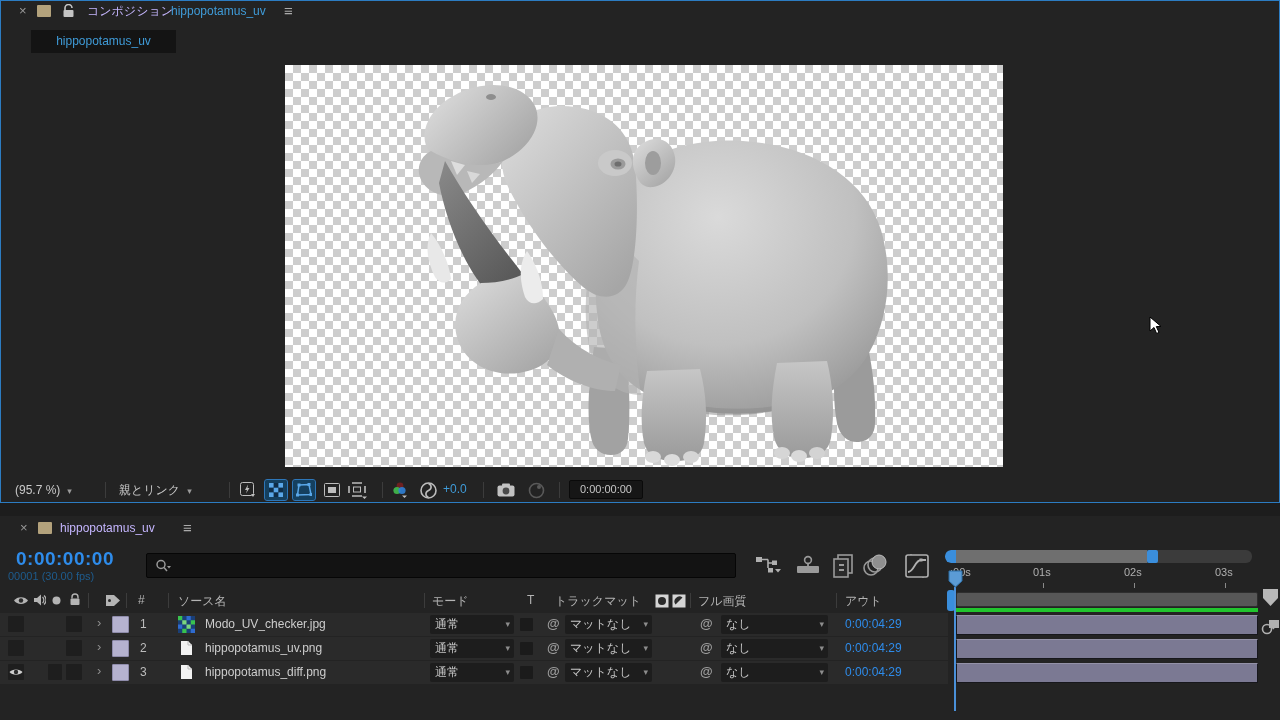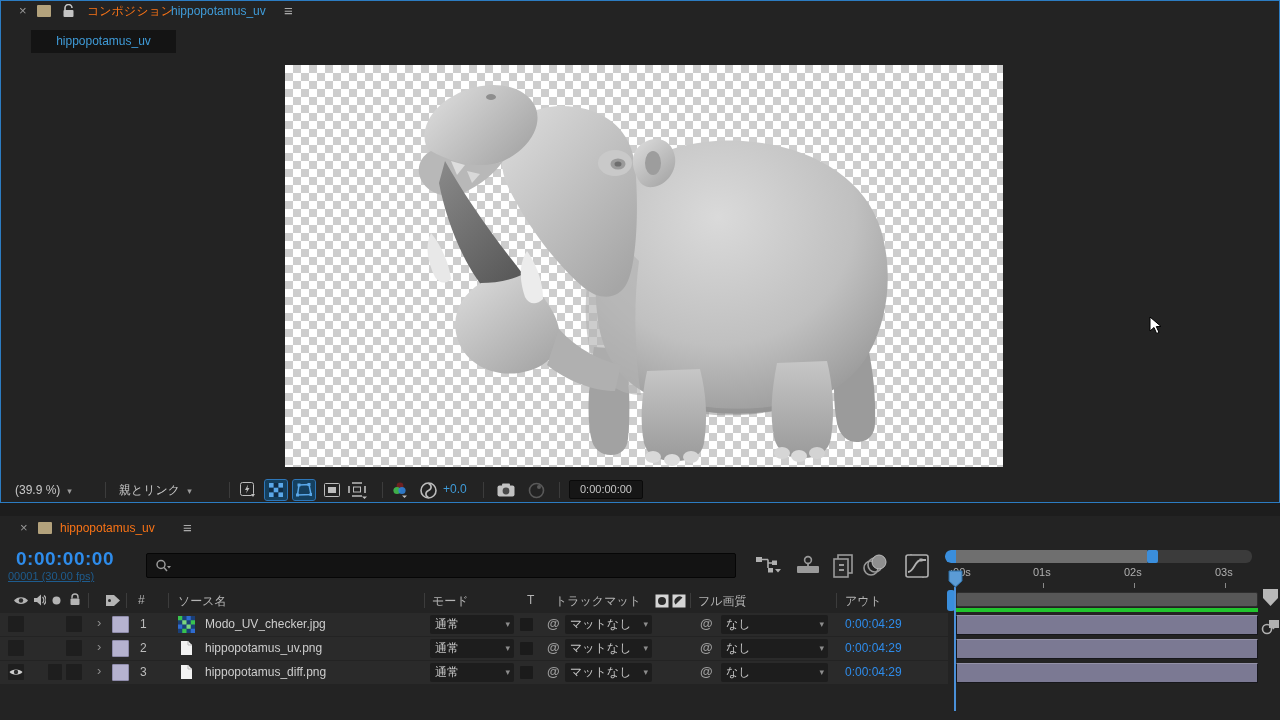--- a/index.html
+++ b/index.html
@@ -4,42 +4,42 @@
 <style>
   html,body{margin:0;padding:0;background:#141414;}
   *{box-sizing:border-box;font-family:"Liberation Sans","DejaVu Sans",sans-serif;}
   .screen{position:relative;width:1280px;height:720px;background:#1d1d1d;overflow:hidden;}
   .abs{position:absolute;}
   
   .comp-panel{position:absolute;left:0;top:0;width:1280px;height:503px;background:#232323;border:1px solid #2c7cc2;}
   .phead{position:absolute;left:0;top:0;width:100%;height:21px;}
   .xclose{color:#999;font-size:13px;line-height:20px;}
   .tansq{width:14px;height:12px;background:#b3a27c;border-radius:1px;}
-  .ptitle{color:#f97316;font-size:12px;line-height:20px;white-space:nowrap;}
+  .ptitle{color:#c4b5fd;font-size:12px;line-height:20px;white-space:nowrap;}
   .pblue{color:#3f9bd8;}
   .pmenu{color:#aaa;font-size:15px;line-height:20px;}
   .view-tab{position:absolute;left:30px;top:29px;width:145px;height:23px;background:#141414;color:#3f9bd8;font-size:12px;text-align:center;line-height:23px;white-space:nowrap;overflow:hidden;}
   .comp-view{position:absolute;left:284px;top:64px;width:718px;height:402px;background:#fff;
     background-image:linear-gradient(45deg,#cdcdcd 25%,transparent 25%,transparent 75%,#cdcdcd 75%),
                      linear-gradient(45deg,#cdcdcd 25%,transparent 25%,transparent 75%,#cdcdcd 75%);
     background-size:16px 16px;background-position:0 0,8px 8px;}
   
   .vtoolbar{position:absolute;left:0;top:477px;width:100%;height:25px;}
   .dd{position:absolute;top:2px;height:20px;color:#c9c9c9;font-size:12px;line-height:20px;padding:0 6px;white-space:nowrap;}
   .dd .chev{color:#9a9a9a;font-size:9px;margin-left:7px;}
   .vsep{position:absolute;top:4px;width:1px;height:16px;background:#3c3c3c;}
   .tbtn{position:absolute;top:2px;width:22px;height:20px;border-radius:2px;display:flex;align-items:center;justify-content:center;}
   .tbtn.active{background:#15405f;outline:1px solid #2d76b8;}
   .tcfield{position:absolute;left:568px;top:2px;width:74px;height:19px;background:#161616;border:1px solid #0a0a0a;border-radius:2px;color:#c6c6c6;font-size:11px;text-align:center;line-height:17px;}
   .expo{position:absolute;top:4px;color:#3f9bd8;font-size:12px;}
   
   .tl-panel{position:absolute;left:0;top:516px;width:1280px;height:204px;background:#232323;}
   .tl-head{position:absolute;left:0;top:2px;width:100%;height:22px;}
   .tl-tc{position:absolute;left:16px;top:32px;color:#2e8ceb;font-size:19px;font-weight:bold;letter-spacing:.5px;}
-  .tl-frame{position:absolute;left:8px;top:54px;color:#1e5c8e;font-size:11px;text-decoration:underline;}
+  .tl-frame{position:absolute;left:8px;top:54px;color:#1e5c8e;font-size:11px;}
   .searchbox{position:absolute;left:146px;top:37px;width:590px;height:25px;background:#131313;border:1px solid #060606;border-radius:2px;display:flex;align-items:center;padding-left:8px;}
   .searchbox input{background:transparent;border:none;outline:none;color:#bbb;font-size:12px;width:520px;}
   .tl-icons{position:absolute;top:38px;}
   
   .navbar{position:absolute;left:945px;top:34px;width:307px;height:13px;background:#3b3b3b;border-radius:6px;overflow:hidden;}
   .nav-gray{position:absolute;left:10px;top:0;width:192px;height:13px;background:#6f6f6f;}
   .nav-capL{position:absolute;left:0;top:0;width:11px;height:13px;background:#3a8edc;border-radius:6px 0 0 6px;}
   .nav-hand{position:absolute;left:202px;top:0;width:11px;height:13px;background:#3a8edc;border-radius:2px;}
   .ruler-lab{position:absolute;top:50px;color:#b0b0b0;font-size:11px;}
   .tick{position:absolute;top:67px;width:1px;height:5px;background:#8a8a8a;}
@@ -161,21 +161,21 @@
     </div>
 
     <span class="abs" style="left:1148px;top:315px;">
       <svg width="13" height="19" viewBox="0 0 13 19">
           <path d="M1,1 L1,15 L5,11.5 L7.6,17.5 L10,16.4 L7.3,10.6 L12,10.4 Z" fill="#fff" stroke="#000" stroke-width="1"></path>
         </svg>
     </span>
 
     <div class="vtoolbar">
       <div class="dd" style="left:8px;">
-        <span>(39.9 %)</span><span class="chev">▾</span>
+        <span>(95.7 %)</span><span class="chev">▾</span>
       </div>
       <div class="vsep" style="left:104px;"></div>
       <div class="dd" style="left:112px;">
         <span>親とリンク</span><span class="chev">▾</span>
       </div>
       <div class="vsep" style="left:228px;"></div>
       <div class="tbtn" style="left:236px;">
         <svg width="16" height="16" viewBox="0 0 16 16">
             <rect x="0.5" y="0.5" width="13" height="13" rx="2" fill="none" stroke="#bdbdbd"></rect>
             <path d="M8,2.5 L5,8 H7 L6,11.5 L9.5,6 H7.5 Z" fill="#bdbdbd"></path>

